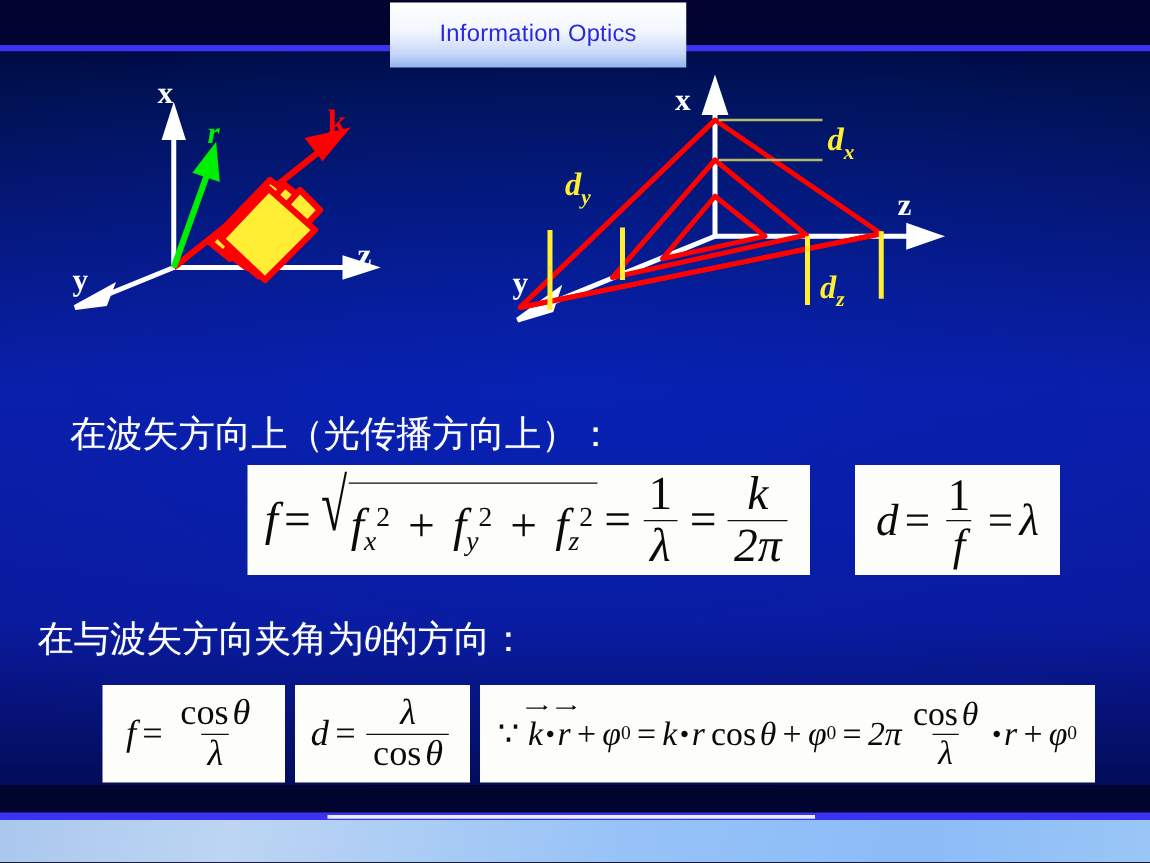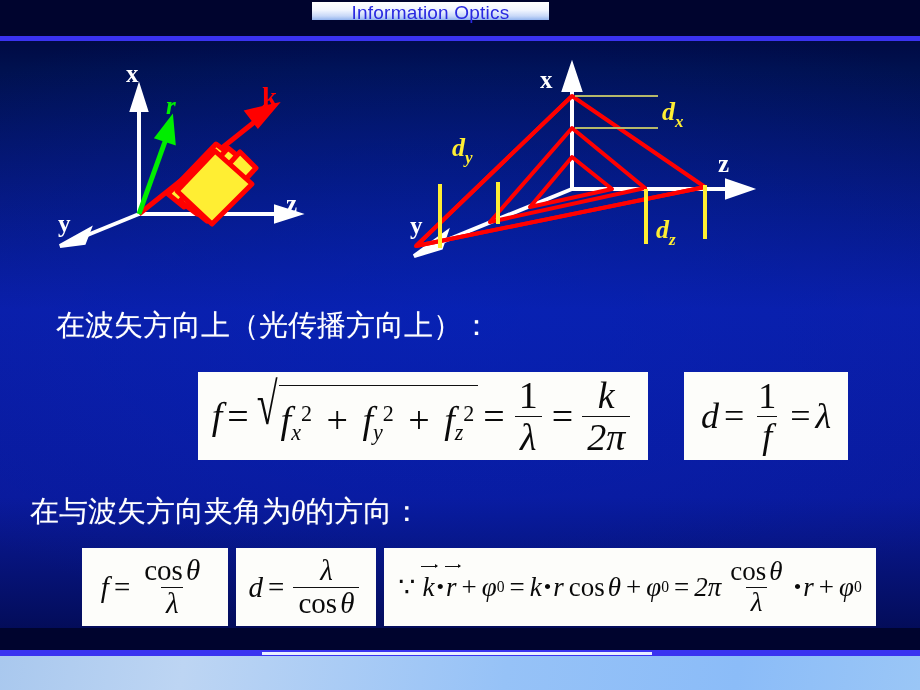--- a/index.html
+++ b/index.html
@@ -24,23 +24,24 @@
       linear-gradient(180deg, #000033 0%, #00114f 10%, #0b1ea8 45%, #0a1a9c 72%, #00063a 100%);
     pointer-events: none;
   }
 
   
   #title-banner {
     position: absolute;
     left: 312px;
     top: 2px;
     width: 237px;
-    height: 18px;
+    height: 52px;
     background: linear-gradient(180deg, #ffffff 0%, #f2f6ff 45%, #c8d8f8 78%, #93b4ee 100%);
     display: flex;
+    align-items: center;
     justify-content: center;
     z-index: 6;
   }
   #title-text {
     font-family: "Liberation Sans", sans-serif;
     font-size: 19px;
     color: #2929e0;
     letter-spacing: 0.2px;
     white-space: nowrap;
   }
@@ -99,21 +100,21 @@
   
   .cn-line {
     position: absolute;
     color: #ffffff;
     font-family: "Liberation Serif", serif;
     font-size: 29px;
     white-space: nowrap;
     z-index: 3;
     text-shadow: 0 0 1px rgba(255,255,255,0.35);
   }
-  #line-1 { left: 56px;  top: 306px; }
+  #line-1 { left: 56px;  top: 328px; }
   #line-2 { left: 30px;  top: 492px; }
   .ital { font-style: italic; font-family: "Liberation Serif", serif; }
 
   
   .fbox {
     position: absolute;
     background: #fdfdfa;
     z-index: 3;
     display: flex;
     align-items: center;

